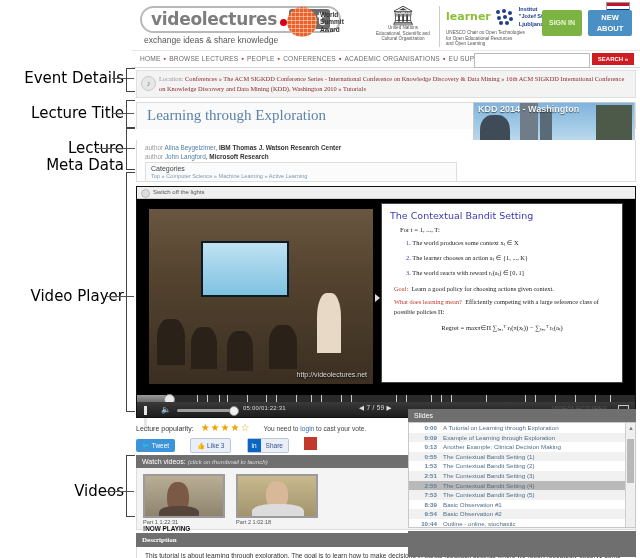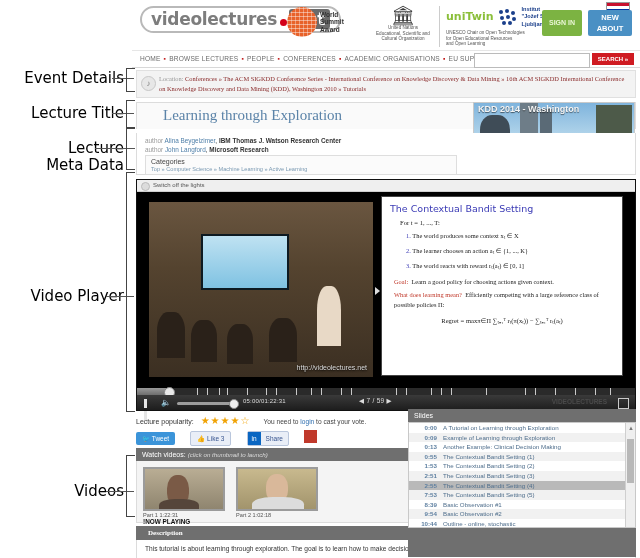--- a/index.html
+++ b/index.html
@@ -51,21 +51,21 @@
   .search-box{position:absolute;right:50px;top:2px;width:110px;height:11px;border:1px solid #bbb;background:#fff;}
   .search-btn{position:absolute;right:6px;top:2px;width:42px;height:12px;background:#cf1b22;color:#fff;font-size:6px;
      font-weight:bold;text-align:center;line-height:12px;}
   
   .locbar{background:#f3f3f3;border:1px solid #e0e0e0;margin:2px 4px;padding:3px 5px 3px 22px;position:relative;min-height:20px;}
   .loc-icon{position:absolute;left:4px;top:5px;width:13px;height:13px;border-radius:50%;background:#e7e7e7;border:1px solid #c7c7c7;
      color:#7a7a7a;font-size:8px;text-align:center;line-height:13px;}
   .loc-text{font-family:"Liberation Serif",serif;font-size:6.4px;color:#8a2b2b;line-height:1.55;}
   .loc-text .k{color:#999;}
   
-  .title-band{margin:4px 4px 4px 4px;border:1px solid #dcdcdc;border-bottom:none;background:#fafafa;height:26px;position:relative;padding-left:16px;}
+  .title-band{margin:4px 4px 11px 4px;border:1px solid #dcdcdc;border-bottom:none;background:#fafafa;height:26px;position:relative;}
   .lecture-title{font-family:"Liberation Serif",serif;font-size:15px;color:#5b83a8;padding:4px 0 0 10px;}
   .kdd-banner{position:absolute;right:0px;top:-1px;width:160px;height:49px;overflow:hidden;border:1px solid #c9c9c9;}
   .kdd-sky{position:absolute;inset:0;background:linear-gradient(180deg,#7fb4dd 0%,#a9cfe8 55%,#cfe3ef 100%);}
   .kdd-bld{position:absolute;background:#5c6b78;}
   .kdd-title{position:absolute;left:4px;top:1px;font-size:9px;font-weight:bold;color:#f4f4f4;
      text-shadow:0 1px 1px rgba(0,0,0,.55);font-family:"Liberation Sans",sans-serif;}
   .kdd-sub{position:absolute;left:2px;bottom:-10px;font-size:6px;color:#777;}
   
   .meta-band{margin:0 4px;border:1px solid #dcdcdc;border-top:none;background:#fff;padding:3px 8px 4px 8px;position:relative;height:42px;box-sizing:border-box;}
   .meta-line{font-size:6.4px;line-height:9px;color:#333;white-space:nowrap;}
@@ -129,21 +129,21 @@
   .wv-head i{color:#dcdcdc;font-size:6.2px;font-style:italic;}
   .wv-body{margin:0 4px;border:1px solid #dcdcdc;border-top:none;background:#f4f4f4;padding:6px;height:62px;box-sizing:border-box;}
   .thumb{display:inline-block;width:82px;margin-right:8px;vertical-align:top;}
   .thumb .img{width:82px;height:44px;border:2px solid #9b9b9b;box-sizing:border-box;position:relative;overflow:hidden;}
   .t1{background:linear-gradient(180deg,#b9ad94,#8f856f);}
   .t2{background:linear-gradient(180deg,#c8b98e,#a2946c);}
   .face{position:absolute;border-radius:45% 45% 40% 40%;}
   .thumb .cap{font-size:5.6px;color:#555;margin-top:1px;}
   .thumb .np{font-size:6.4px;font-weight:bold;color:#111;}
   
-  .desc-head{margin:3px 4px 0 4px;background:#6f6f6f;color:#fff;font-size:7px;font-weight:bold;padding:3px 12px;font-family:"Liberation Serif",serif;}
+  .desc-head{margin:3px 4px 0 4px;background:#6f6f6f;color:#fff;font-size:7px;font-weight:bold;padding:3px 6px;font-family:"Liberation Serif",serif;}
   .desc-body{margin:0 4px;border:1px solid #dcdcdc;border-top:none;background:#fff;padding:4px 8px;font-size:6.6px;color:#333;
      text-align:justify;line-height:1.55;height:20px;overflow:hidden;}
   
   .sp{position:absolute;left:276px;top:409px;width:228px;height:149px;}
   .sp-head{background:#6f6f6f;color:#fff;font-size:7px;padding:3px 6px;}
   .sp-list{background:#fff;border:1px solid #c8c8c8;height:104px;overflow:hidden;position:relative;}
   .sp-row{display:flex;font-size:6.2px;line-height:9.6px;padding:0 2px;}
   .sp-row:nth-child(odd){background:#f1f1f1;}
   .sp-row.sel{background:#b9b9b9;}
   .sp-t{width:26px;text-align:right;color:#5d7fa0;font-weight:bold;margin-right:6px;flex:none;}
@@ -180,38 +180,39 @@
   <div class="bracket" style="left:126px;top:455px;width:8px;height:60px;"></div>
 </div>
 
 <div class="page">
 
   <div class="site-header">
     <div class="logo-wrap">
       <div class="logo-pill">
         <span class="logo-text">videolectures</span><span class="logo-dot"></span><span class="logo-text logo-net">net</span>
       </div>
+      <div class="logo-sub">exchange ideas &amp; share knowledge</div>
     </div>
 
     <div class="badge-wsa">
       <span class="wsa-circle"></span><span class="wsa-text" style="white-space:pre-line;">World
 Summit
 Award</span>
     </div>
 
     <div class="badge-unesco">
       <div class="temple">🏛</div>
       <div class="tiny" style="white-space:pre-line;">United Nations
 Educational, Scientific and
 Cultural Organization</div>
     </div>
 
     <div class="badge-unitwin">
       <div class="uni-row">
-        <span class="uni-mark">uniTwin</span>
+        <span class="uni-mark">learner</span>
         <span class="dots-grid">
           <i style="left:0;top:1px"></i>
             <i style="left:6px;top:0"></i>
             <i style="left:12px;top:2px"></i>
           <i style="left:1px;top:7px"></i>
             <i style="left:7px;top:6px"></i>
             <i style="left:13px;top:8px"></i>
           <i style="left:3px;top:12px"></i>
             <i style="left:9px;top:12px"></i>
         </span>

